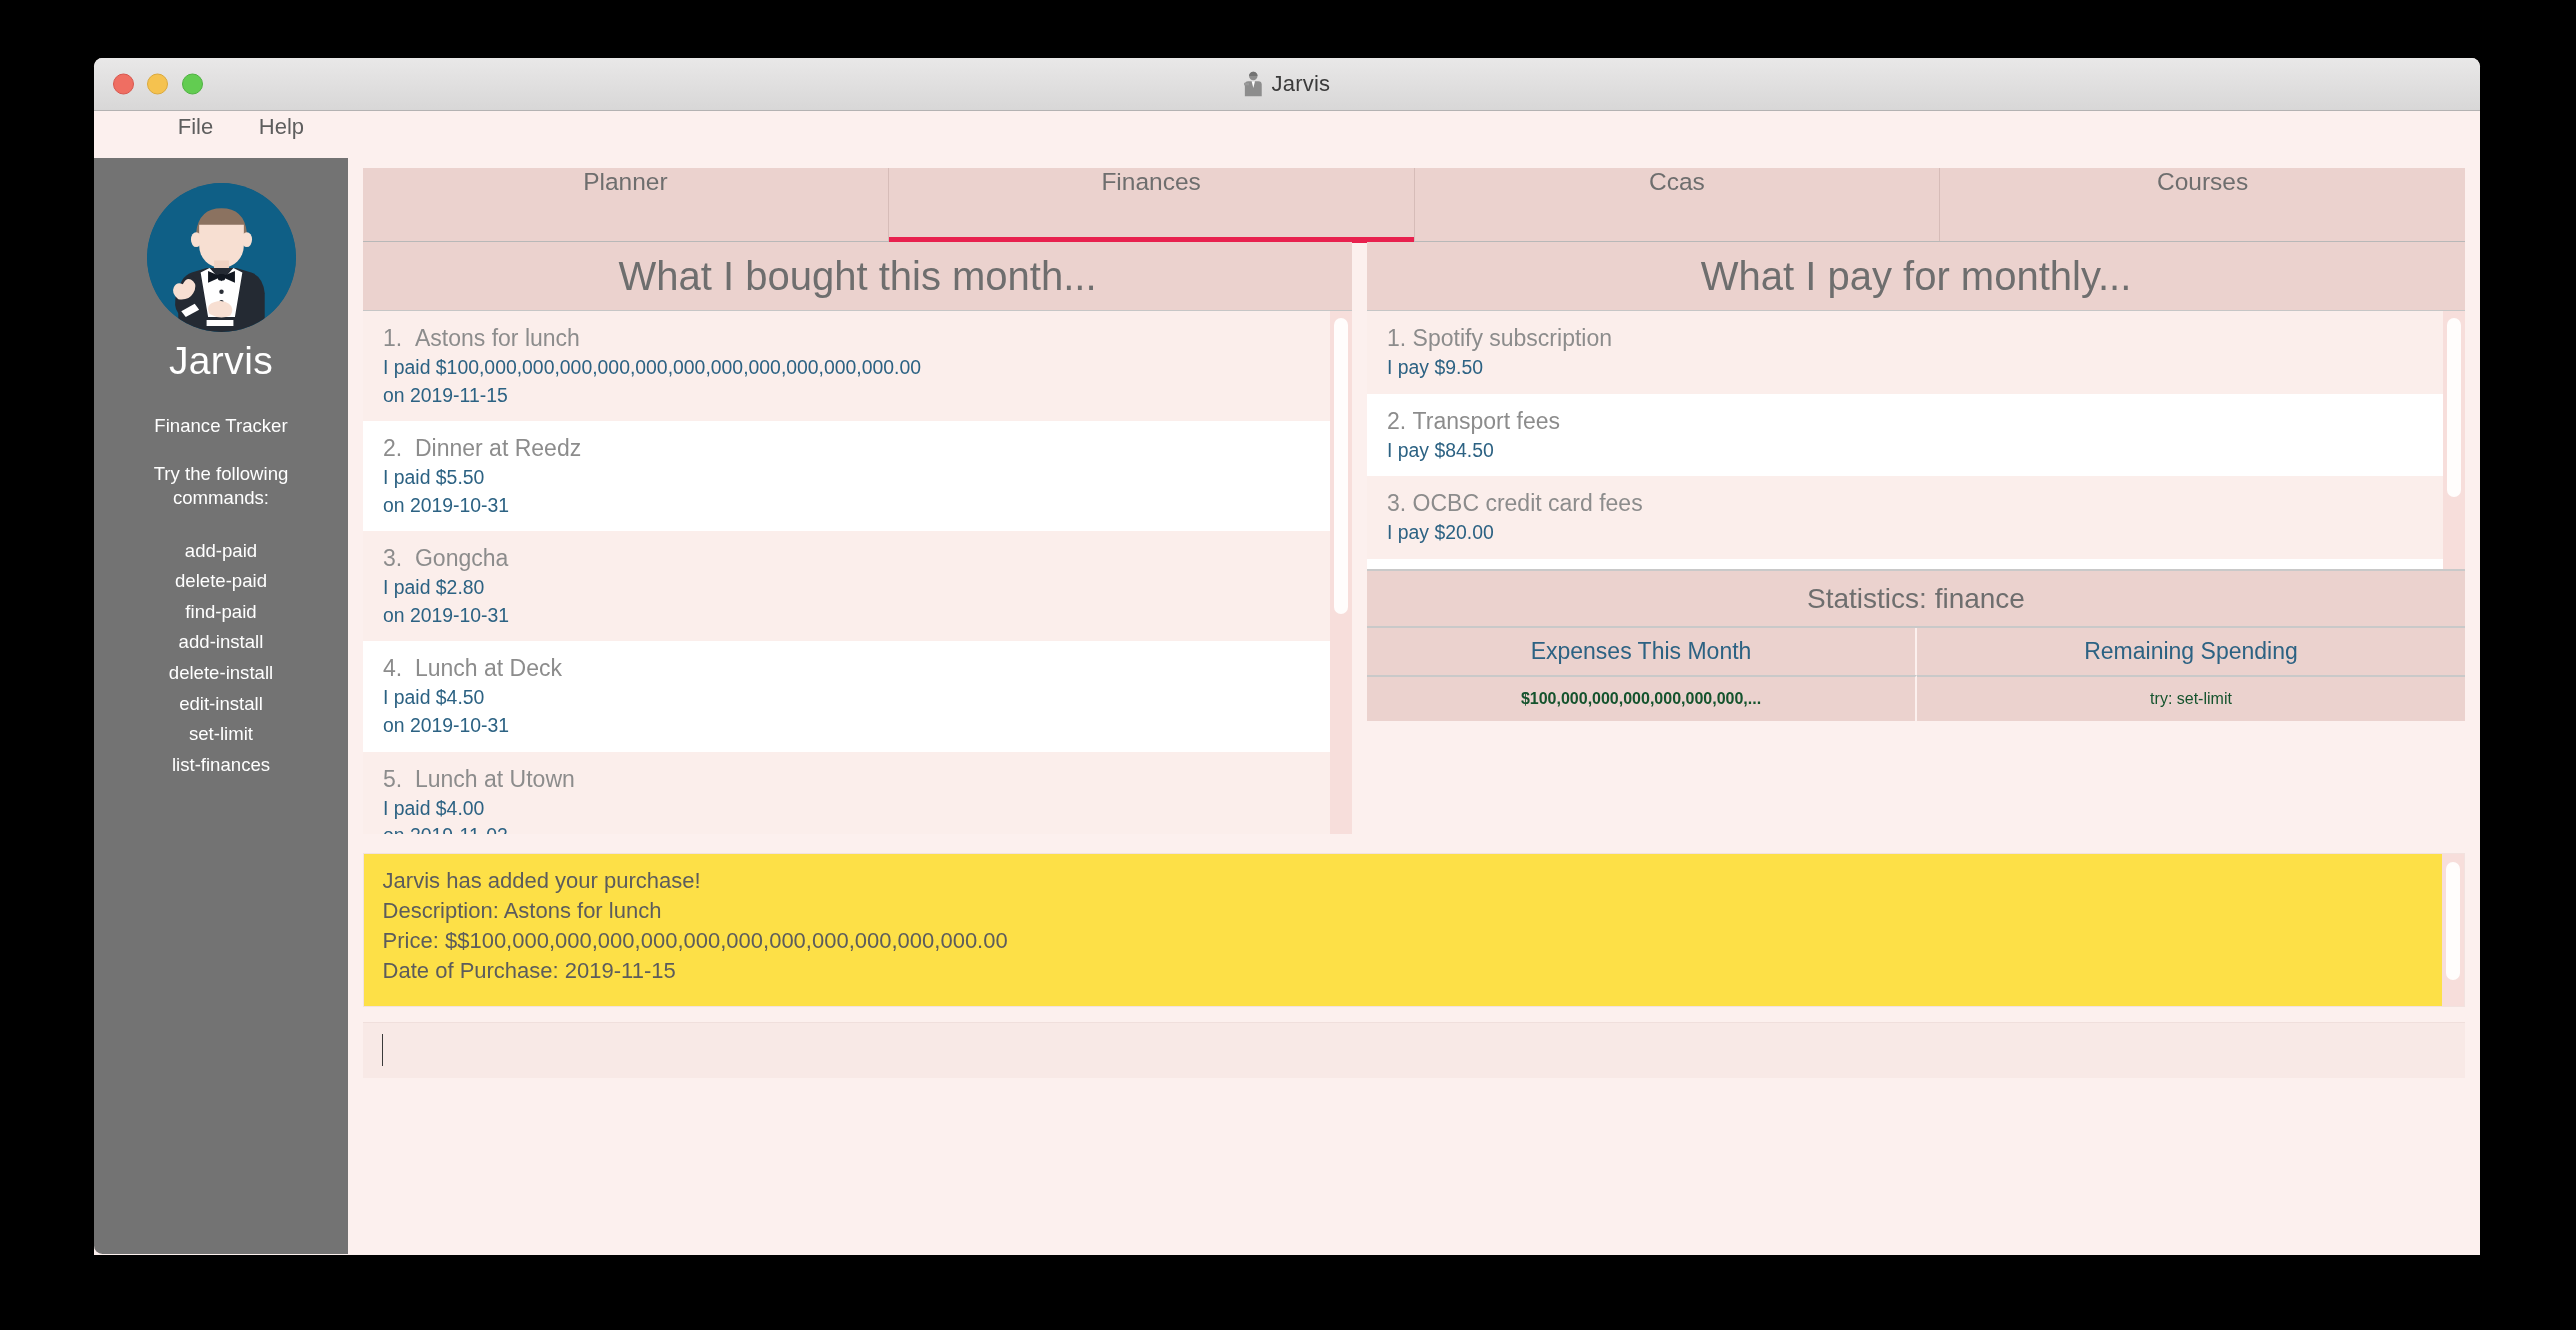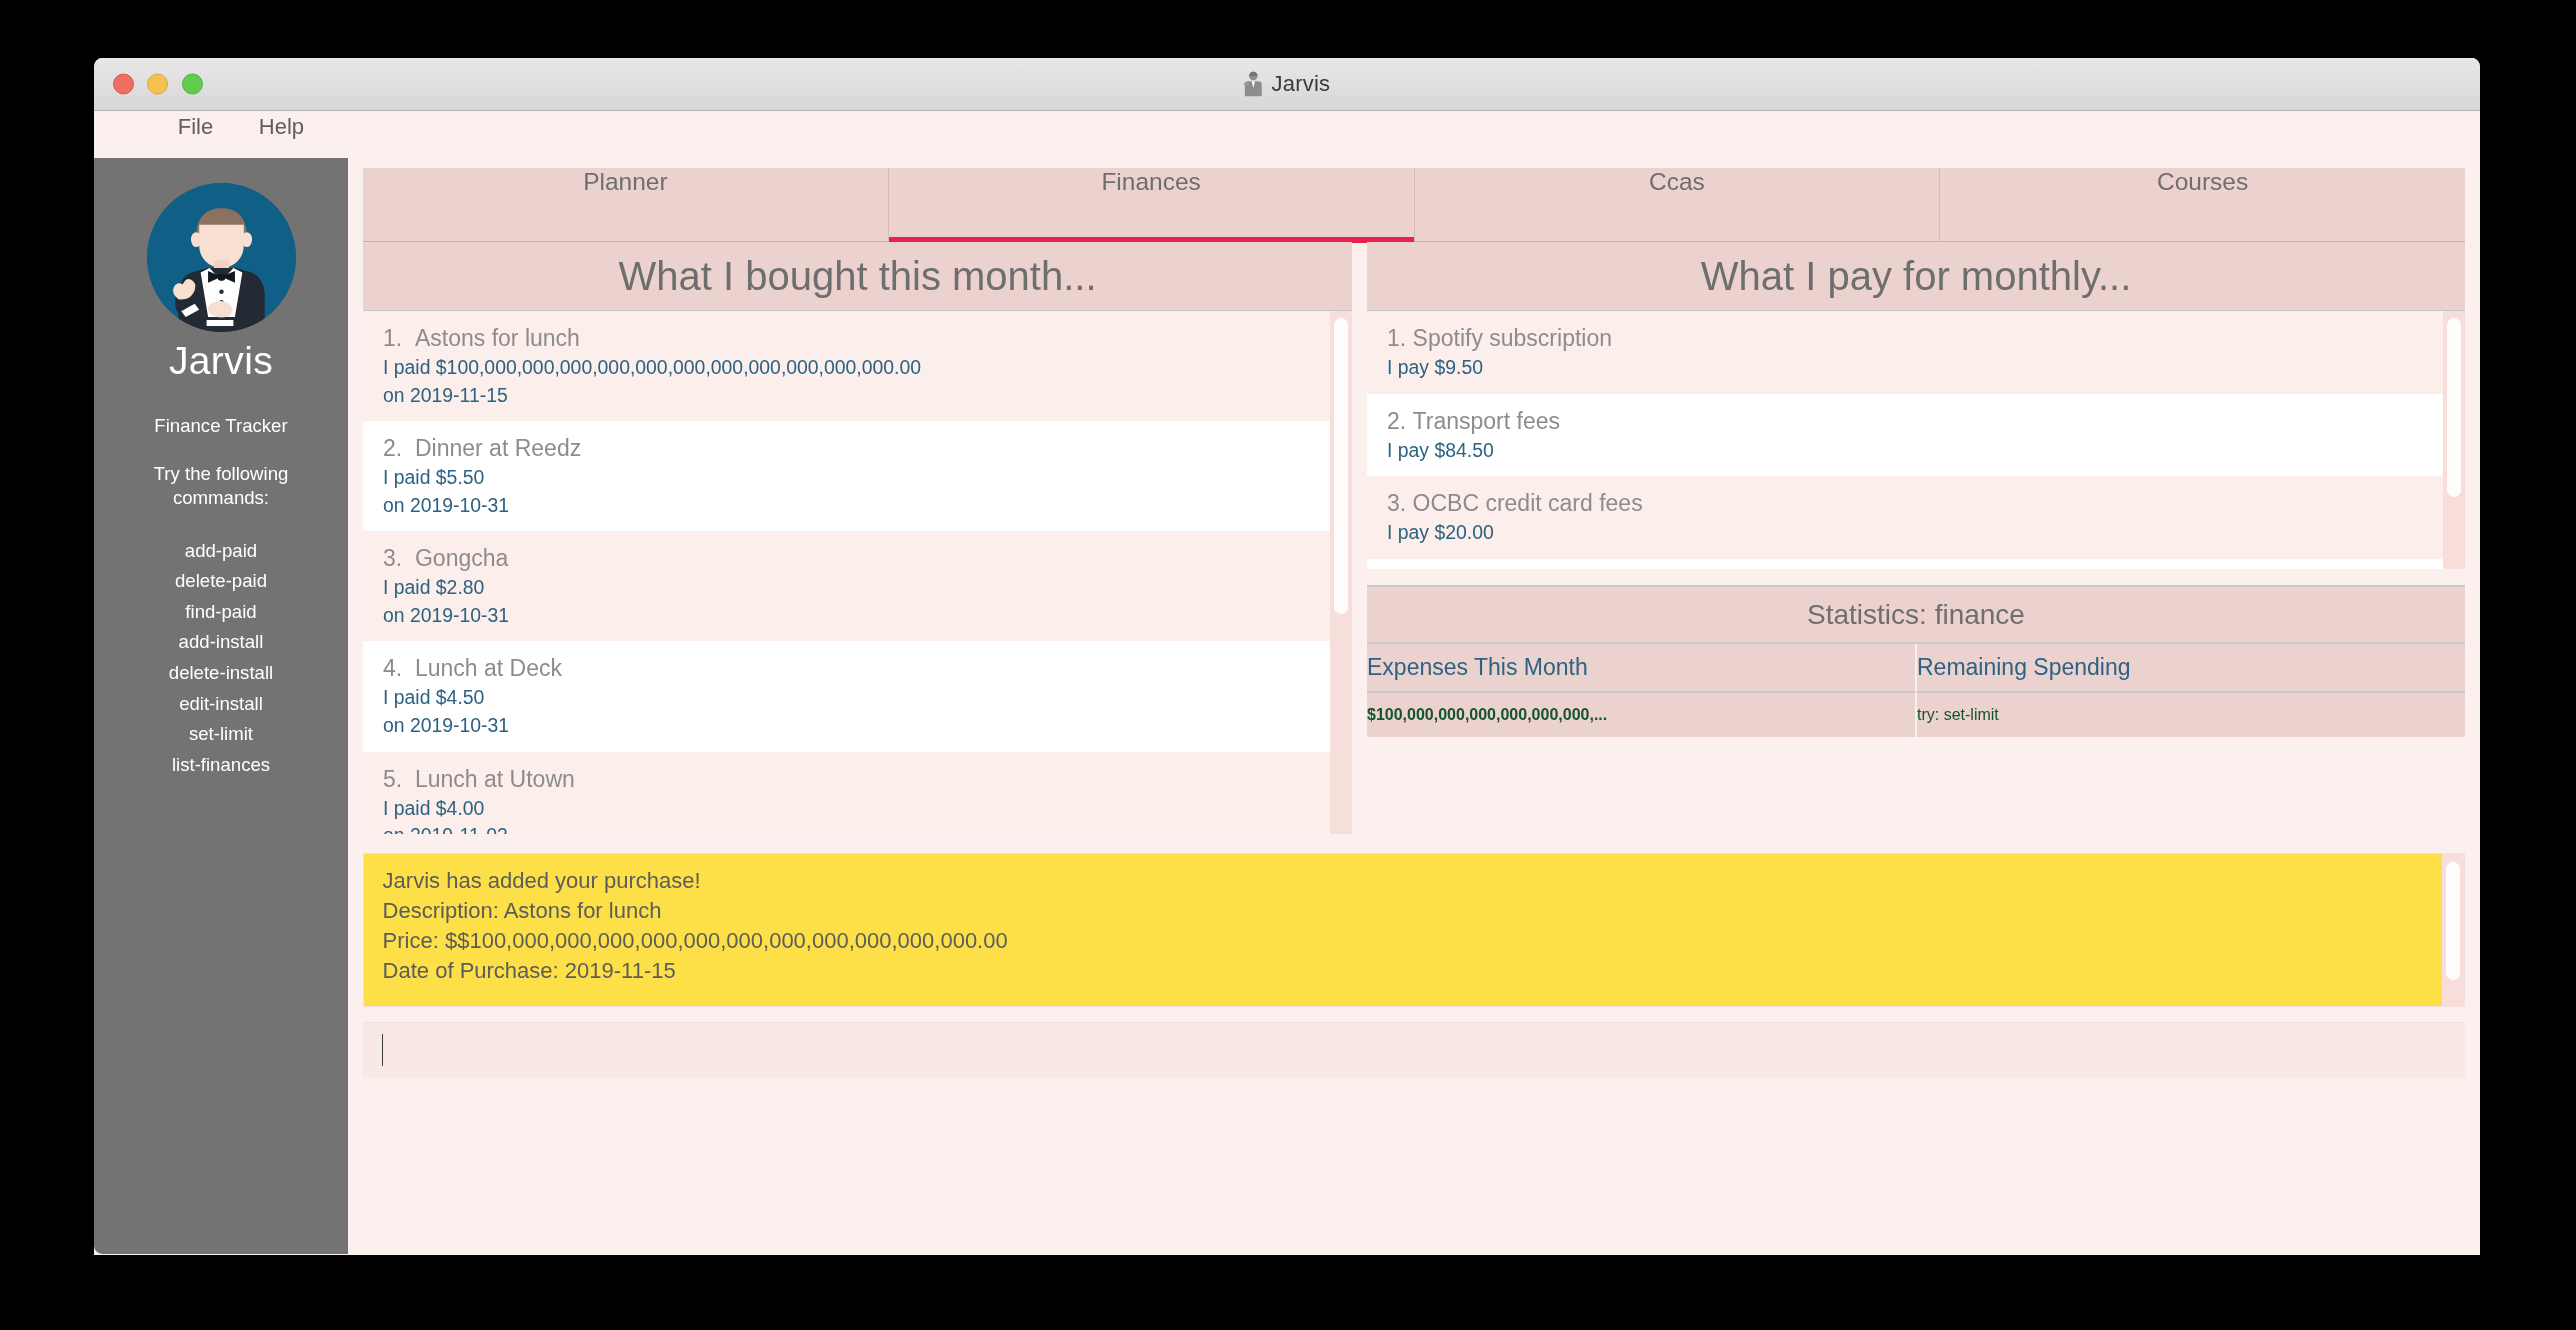--- a/index.html
+++ b/index.html
@@ -148,31 +148,31 @@
   .sbar {
     position: absolute; top: 0; bottom: 0; right: 0; width: 22px;
     background: #f7dedb;
   }
   .sbar .thumb {
     position: absolute; left: 4.2px; width: 13.5px;
     background: #fffdfc; border-radius: 7.6px;
   }
 
   
-  #stats { margin-top: 16px; }
+  #stats { margin-top: 0; }
   #stats-header {
     height: 59px; background: #ebd2ce;
     display: flex; align-items: center; justify-content: center;
     border-top: 2.5px solid #c9c9c9; border-bottom: 2.5px solid #c9c9c9;
   }
   #stats-header-text { font-size: 28px; color: #6e6e6e; }
   .stats-row { display: flex; }
   .stats-cell {
     flex: 1 1 0; background: #ebd2ce;
-    display: flex; align-items: center; justify-content: flex-start;
+    display: flex; align-items: center; justify-content: center;
     height: 47px; border-right: 2.5px solid #fcf0ee;
     overflow: hidden;
   }
   .stats-cell:last-child { border-right: none; }
   .stats-head-text { font-size: 23px; color: #2c6283; white-space: nowrap; }
   .stats-row.values .stats-cell { border-top: 2.5px solid #c9c9c9; height: 46px; }
   .stats-val-text {
     font-size: 16px; color: #14532d; font-weight: bold; white-space: nowrap;
   }
   .stats-val-text.plain { font-weight: normal; }

